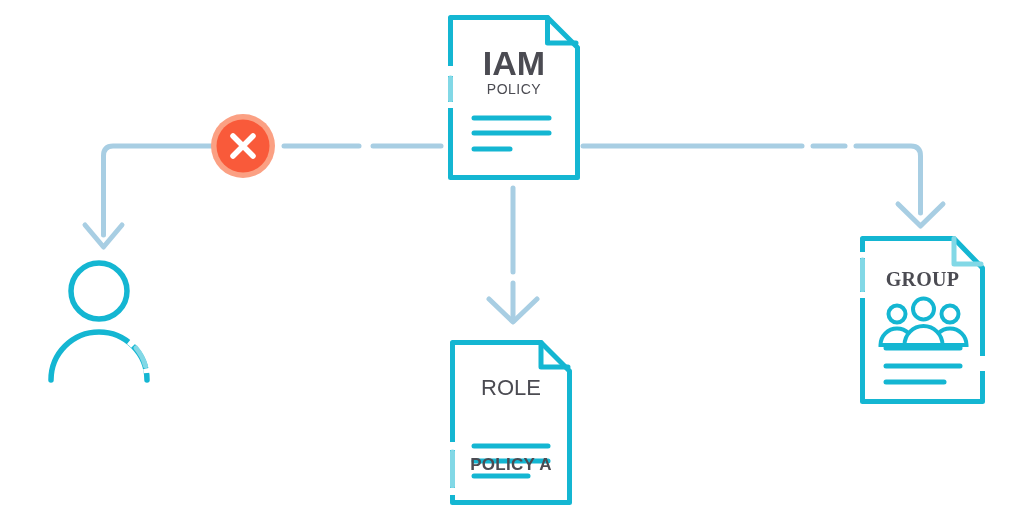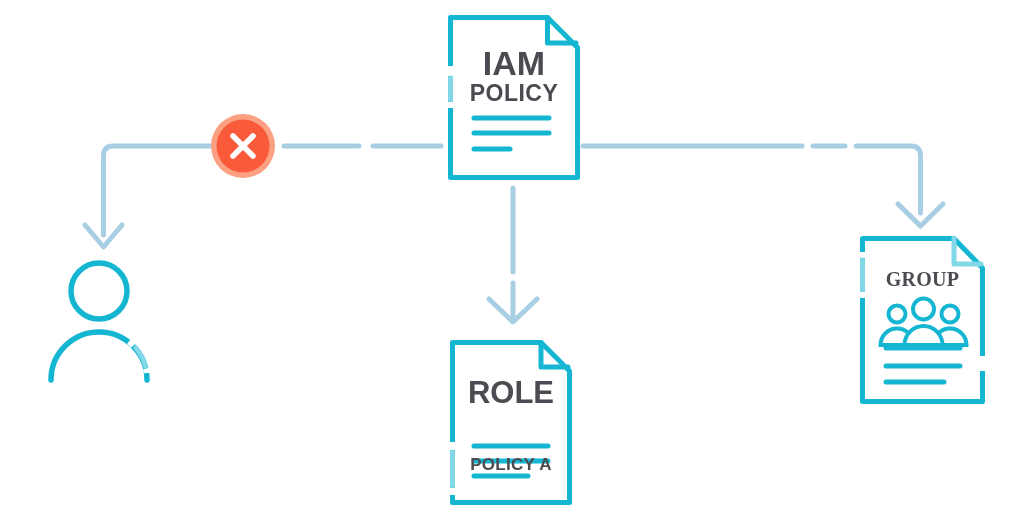--- a/index.html
+++ b/index.html
@@ -27,22 +27,22 @@
   
   .gap{fill:none;stroke:var(--paper);stroke-width:6.5;stroke-linecap:butt;}
   .lite{fill:none;stroke:var(--teal-light);stroke-width:5;stroke-linecap:round;}
   
   .deny-ring{fill:var(--deny-ring);}
   .deny-fill{fill:var(--deny);}
   .deny-x{fill:none;stroke:#fff;stroke-width:5.5;stroke-linecap:round;}
   
   .lbl{position:absolute;color:var(--ink);text-align:center;line-height:1;white-space:nowrap;}
   .iam-t {left:450px; top:46px;  width:128px; font-size:34px; font-weight:800;}
-  .iam-s {left:450px; top:82px;  width:128px; font-size:23px; font-weight:700; letter-spacing:.5px;}
-  .role-t{left:452px; top:377px; width:118px; font-size:31px; font-weight:700;}
+  .iam-s {left:450px; top:82px;  width:128px; font-size:14px; font-weight:400; letter-spacing:.5px;}
+  .role-t{left:452px; top:377px; width:118px; font-size:22px; font-weight:400;}
   .role-s{left:452px; top:408px; width:118px; font-size:17px; font-weight:700; letter-spacing:.3px;margin-top:48px;}
   .group-t{left:862px; top:269px; width:121px; font-size:20px; font-weight:800; letter-spacing:.3px;font-family:Liberation Serif, serif;}
 </style>
 </head>
 <body>
 
 <div class="canvas">
   <svg class="layer" width="1024" height="529" viewBox="0 0 1024 529">
 
     <g>

